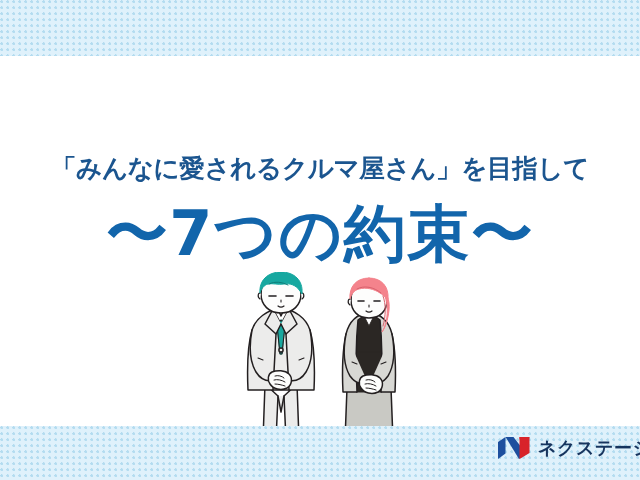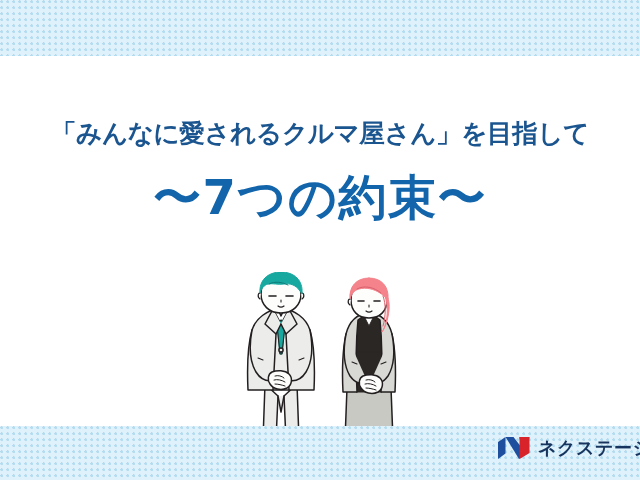--- a/index.html
+++ b/index.html
@@ -51,26 +51,27 @@
   }
   #headline-line1 {
     display: block;
     color: #1b558f;
     font-size: 25.5px;
     font-weight: bold;
     letter-spacing: -0.3px;
     line-height: 1.18;
     white-space: nowrap;
     font-family: "DejaVu Sans", "Liberation Sans", sans-serif;
+    margin-top: 35px;
   }
   #headline-line2 {
     display: block;
-    margin-top: 24px;
+    margin-top: 18px;
     color: #1265ab;
-    font-size: 48px;
+    font-size: 62px;
     font-weight: bold;
     letter-spacing: 1.5px;
     line-height: 1.08;
     white-space: nowrap;
     font-family: "DejaVu Sans", "Liberation Sans", sans-serif;
   }
 
   
   #illustration {
     position: absolute;

